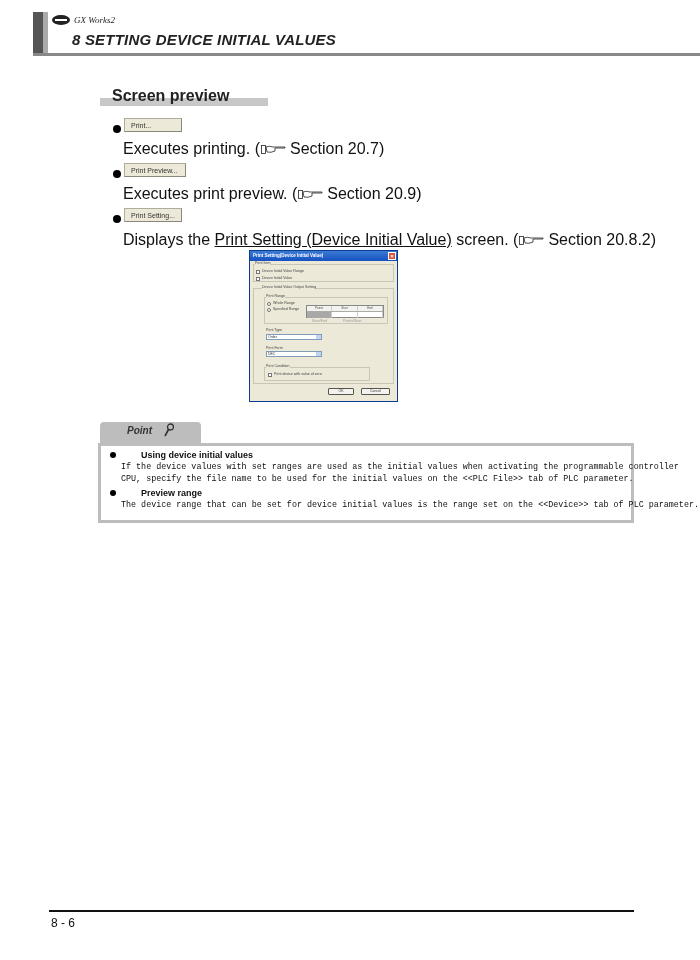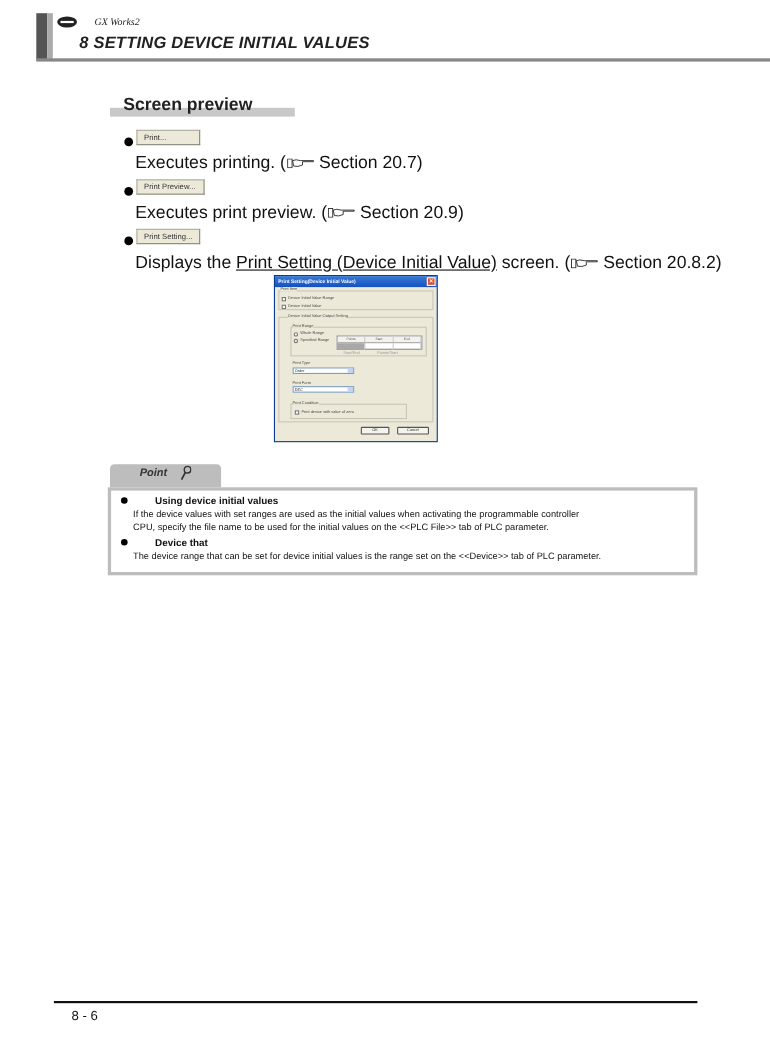--- a/index.html
+++ b/index.html
@@ -3,21 +3,21 @@
 <meta charset="utf-8">
 <style>
   html, body { margin: 0; padding: 0; }
   body {
     width: 700px; height: 960px; position: relative; background: #ffffff;
     font-family: "Liberation Sans", sans-serif; color: #111; overflow: hidden;
   }
   
   .hdr-bar { position: absolute; left: 33px; top: 12px; width: 10px; height: 43px; background: #555; }
   .hdr-bar2 { position: absolute; left: 43px; top: 12px; width: 5px; height: 43px; background: #aaa; }
-  .hdr-logo { position: absolute; left: 52px; top: 15px; display: flex; align-items: center; gap: 16px; }
+  .hdr-logo { position: absolute; left: 52px; top: 15px; display: flex; align-items: center; gap: 4px; }
   .logo-disc { width: 18px; height: 10px; border-radius: 50%; background: #222; position: relative; }
   .logo-disc::after { content: ""; position: absolute; left: 3px; top: 4px; width: 12px; height: 2px; background: #fff; }
   .logo-text { font-family: "Liberation Serif", serif; font-style: italic; font-size: 9px; color: #222; }
   .hdr-title { position: absolute; left: 72px; top: 31px; font-size: 15px; font-weight: bold; font-style: italic; color: #222; letter-spacing: 0.2px; }
   .hdr-rule { position: absolute; left: 33px; top: 53px; width: 667px; height: 3px; background: #888; }
 
   
   .sec-band { position: absolute; left: 100px; top: 98px; width: 168px; height: 8px; background: #c8c8c8; }
   .sec-title { position: absolute; left: 112px; top: 87px; font-size: 16px; font-weight: bold; color: #222; }
 
@@ -49,26 +49,26 @@
   .tbl .brow { display: flex; height: 6px; }
   .tbl .brow span { flex: 1; border-right: 1px solid #ccc; }
   .tbl .brow span:first-child { background: #a8a8a8; }
 
   
   .pt-tab { position: absolute; left: 100px; top: 422px; width: 101px; height: 22px; background: #bdbdbd; border-radius: 4px 4px 0 0; }
   .pt-label { position: absolute; left: 127px; top: 425px; font-size: 10px; font-weight: bold; font-style: italic; color: #333; }
   .pt-icon { position: absolute; left: 164px; top: 423px; }
   .pt-box { position: absolute; left: 98px; top: 443px; width: 536px; height: 80px; border: 3px solid #bdbdbd; box-sizing: border-box; background: #fff; }
   .pt-head { position: absolute; font-size: 9px; font-weight: bold; color: #111; white-space: nowrap; padding-left: 20px; }
-  .pt-text { position: absolute; font-size: 8.4px; color: #111; white-space: nowrap; }
+  .pt-text { position: absolute; font-size: 8.4px; color: #111; white-space: nowrap; font-family: Liberation Mono, monospace; }
   .pt-bullet { position: absolute; width: 6px; height: 6px; border-radius: 50%; background: #000; }
 
   
   .ftr-rule { position: absolute; left: 49px; top: 910px; width: 585px; height: 2px; background: #111; }
-  .ftr-page { position: absolute; left: 51px; top: 916px; font-size: 12px; color: #111; margin-left: 14px; }
+  .ftr-page { position: absolute; left: 51px; top: 916px; font-size: 12px; color: #111; }
 </style>
 </head>
 <body>
 
 <div class="hdr-bar"></div>
 <div class="hdr-bar2"></div>
 <div class="hdr-logo">
   <span class="logo-disc"></span>
   <span class="logo-text">GX Works2</span>
 </div>
@@ -162,17 +162,17 @@
   <line x1="4.5" y1="6.5" x2="1" y2="13" stroke="#333" stroke-width="1.6"></line>
 </svg>
 <div class="pt-box"></div>
 
 <div class="pt-bullet" style="left:110px; top:452px;"></div>
 <div class="pt-head" style="left:121px; top:450px;">Using device initial values</div>
 <div class="pt-text" style="left:121px; top:462px;">If the device values with set ranges are used as the initial values when activating the programmable controller</div>
 <div class="pt-text" style="left:121px; top:474px;">CPU, specify the file name to be used for the initial values on the &lt;&lt;PLC File&gt;&gt; tab of PLC parameter.</div>
 
 <div class="pt-bullet" style="left:110px; top:490px;"></div>
-<div class="pt-head" style="left:121px; top:488px;">Device that</div>
+<div class="pt-head" style="left:121px; top:488px;">Preview range</div>
 <div class="pt-text" style="left:121px; top:500px;">The device range that can be set for device initial values is the range set on the &lt;&lt;Device&gt;&gt; tab of PLC parameter.</div>
 
 <div class="ftr-rule"></div>
 <div class="ftr-page">8  - 6</div>
 
 </body></html>

